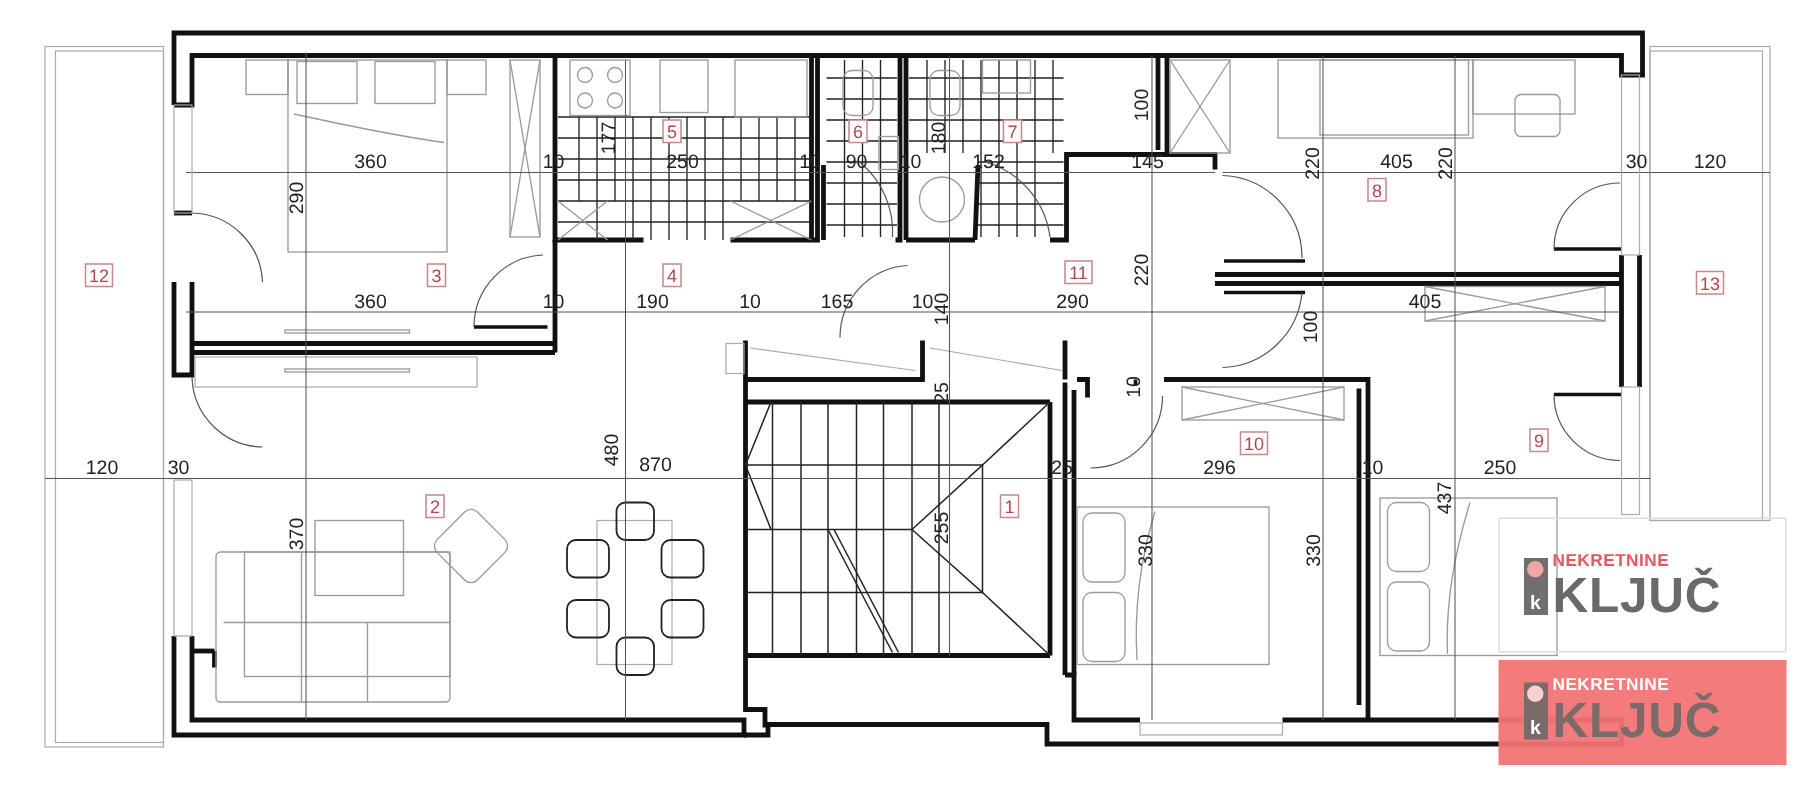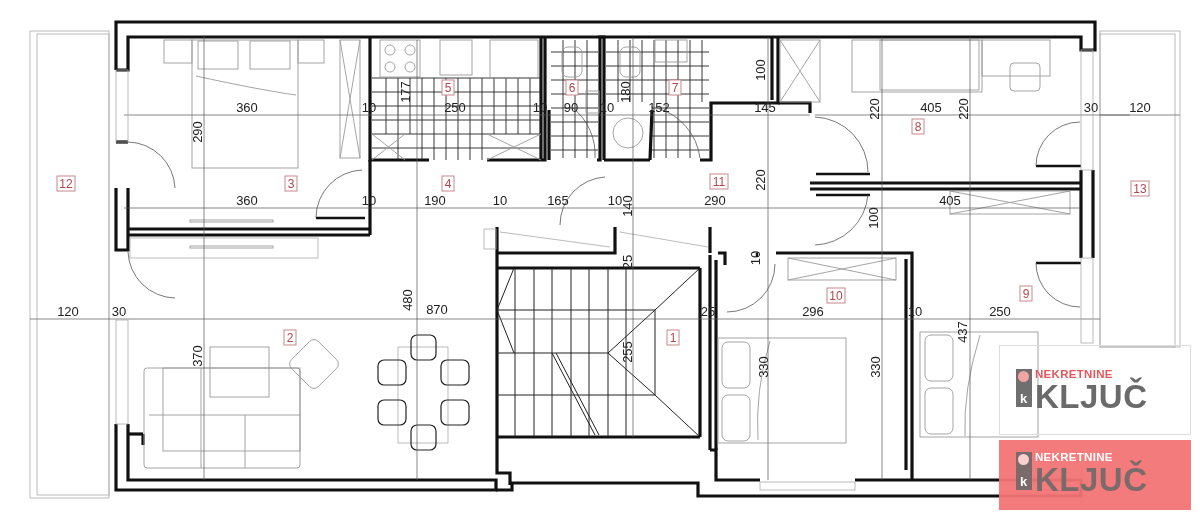--- a/index.html
+++ b/index.html
@@ -10,21 +10,21 @@
   .wall-thin { fill: none; stroke: #111; stroke-width: 2.4; }
   .line { fill: none; stroke: #555; stroke-width: 0.7; }
   .faint { fill: none; stroke: #aaa; stroke-width: 0.8; }
   .furn { fill: none; stroke: #9a9a9a; stroke-width: 0.9; }
   .tile { fill: none; stroke: #222; stroke-width: 0.9; }
   .dim { font-family: "Liberation Sans", sans-serif; font-size: 13px; fill: #222; }
   .room-box { fill: #fff; stroke: #c8878a; stroke-width: 1; }
   .room-num { font-family: "Liberation Sans", sans-serif; font-size: 12px; fill: #b3474d; text-anchor: middle; }
   .stair { fill: none; stroke: #222; stroke-width: 1; }
   .door { fill: none; stroke: #555; stroke-width: 0.8; }
-  .logo { position: absolute; display: flex; align-items: flex-start; }
+  .logo { position: absolute; display: flex; align-items: center; }
   .logo-key { width: 16px; height: 38px; background: #6f6f6f; position: relative; margin-right: 3px; }
   .logo-key::before { content: ""; position: absolute; left: 2px; top: 2px; width: 11px; height: 11px; border-radius: 50%; background: #f1a6a6; }
   .logo-key::after { content: "k"; position: absolute; left: 4px; bottom: 1px; font-size: 13px; color: #fff; font-weight: bold; font-family: "Liberation Sans", sans-serif; }
   .logo-text { display: flex; flex-direction: column; line-height: 1; }
   .logo-top { font-size: 11.5px; font-weight: bold; letter-spacing: 0.3px; }
   .logo-bottom { font-size: 33px; font-weight: bold; letter-spacing: 0.5px; margin-top: -1px; }
   .logo-1 { left: 1016px; top: 369px; }
   .logo-1 .logo-top { color: #e4575c; }
   .logo-1 .logo-bottom { color: #6a6a6a; }
   .logo-2-bg { position: absolute; left: 999px; top: 440px; width: 192px; height: 70px; background: #f27474; opacity: 0.95; }

